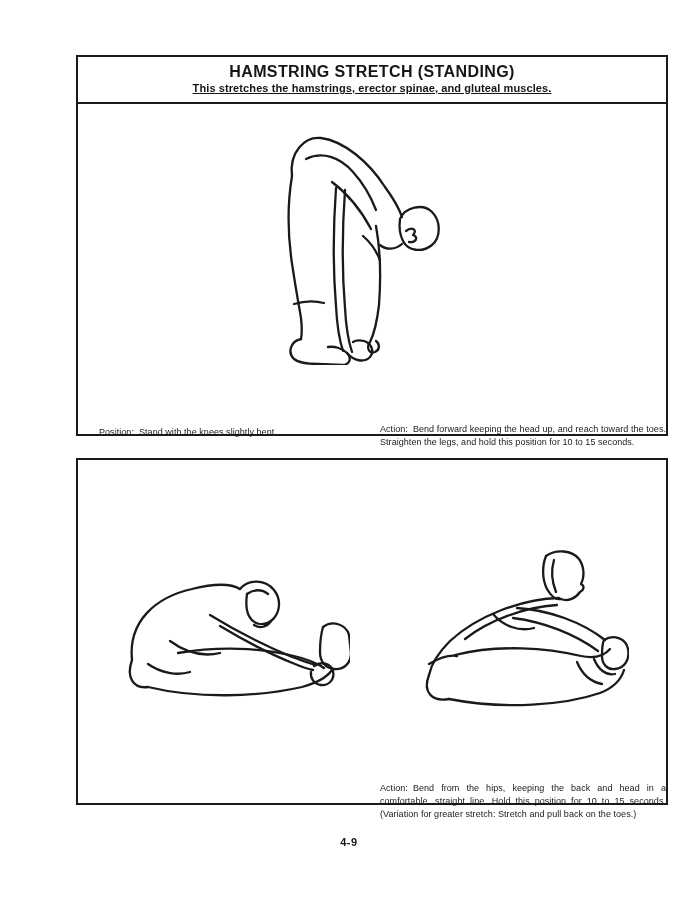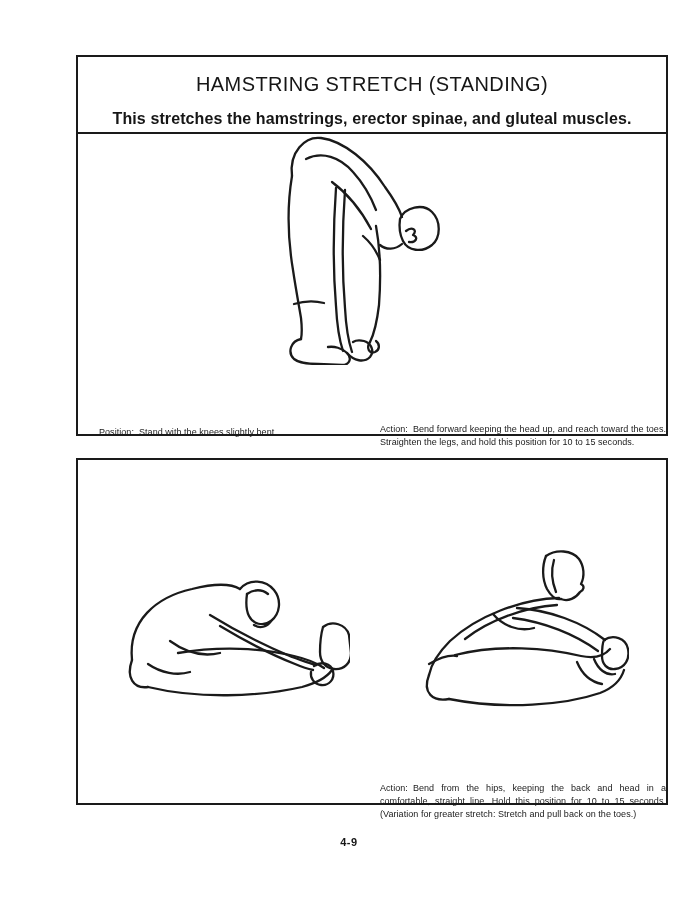--- a/index.html
+++ b/index.html
@@ -10,24 +10,24 @@
   .panel {
     position:absolute; left:76px; width:592px; box-sizing:border-box;
     border:2px solid #1a1a1a; background:#ffffff;
   }
   .panel-standing { top:55px; height:381px; }
   .panel-seated  { top:458px; height:347px; }
   .panel-header {
     border-bottom:2px solid #1a1a1a; text-align:center; padding:6px 12px 6px;
   }
   .panel-title {
-    margin:12px; font-size:20px; font-weight:normal; letter-spacing:0.4px; line-height:18px;
+    margin:0; font-size:16px; font-weight:bold; letter-spacing:0.4px; line-height:18px;
   }
   .panel-subtitle {
-    margin:19px 0 0; font-size:16px; font-weight:bold; line-height:13.5px; letter-spacing:0.1px;
+    margin:1px 0 0; font-size:11px; font-weight:bold; line-height:13.5px; letter-spacing:0.1px;text-decoration:underline;
   }
   .figure { position:absolute; }
   .figure svg { display:block; width:100%; height:100%; }
   .figure path { fill:none; stroke:#1a1a1a; stroke-width:2.3; stroke-linecap:round; stroke-linejoin:round; }
   .caption {
     position:absolute; font-size:9px; line-height:13px; text-align:justify;
     letter-spacing:0.05px; color:#1a1a1a;margin-top:40px;
   }
   .cap-label { margin-right:5px; }
   .page-number {

